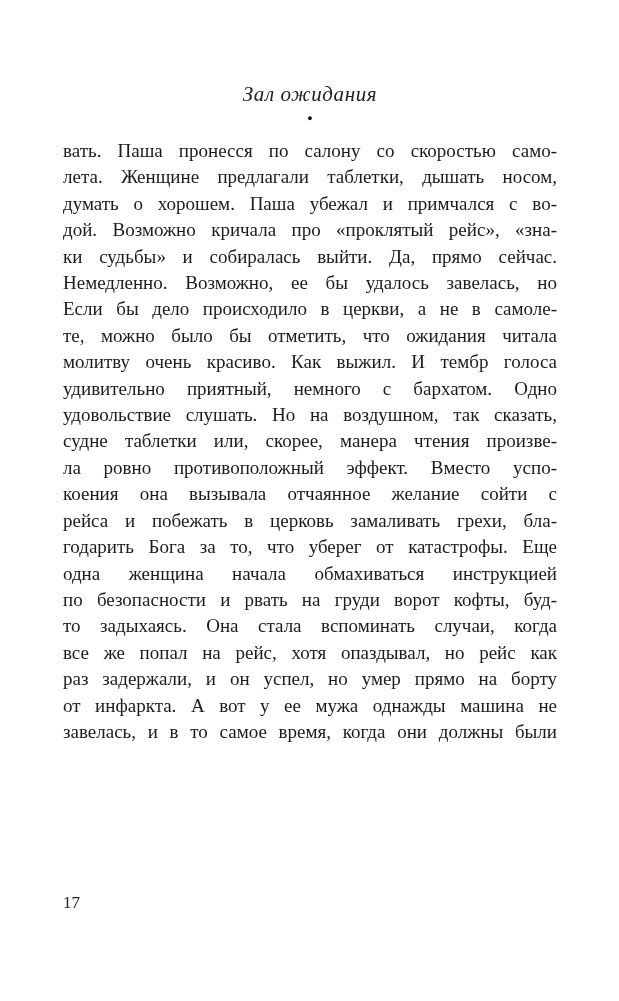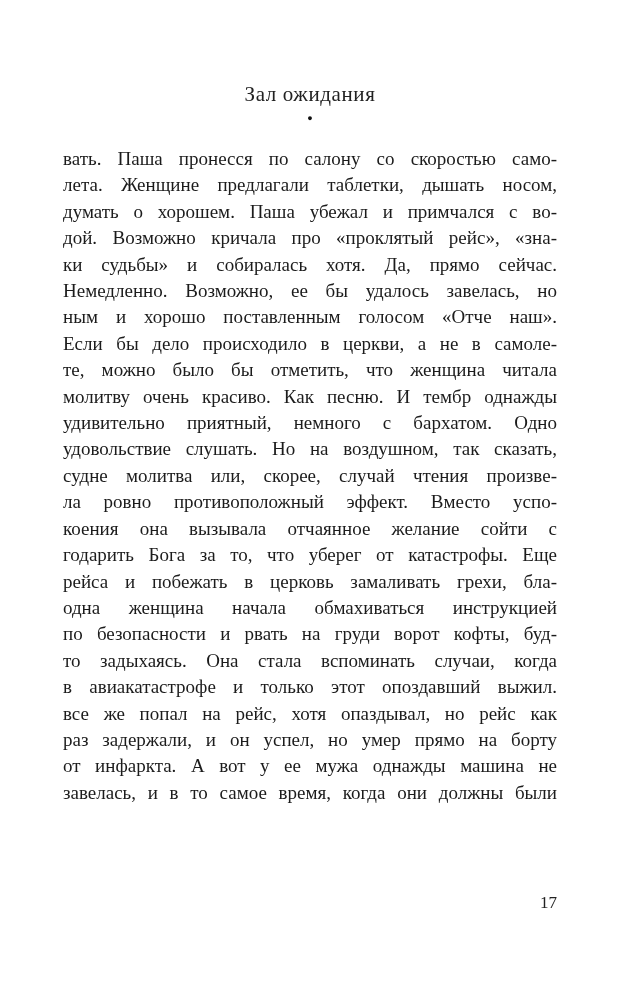--- a/index.html
+++ b/index.html
@@ -19,89 +19,88 @@
     width: 619px;
     height: 1001px;
     background: #ffffff;
   }
   .running-head {
     position: absolute;
     top: 82px;
     left: 63px;
     width: 494px;
     text-align: center;
+    font-style: italic;
     font-size: 21px;
     letter-spacing: 0.6px;
     color: #222222;
   }
   .ornament {
     position: absolute;
     top: 114px;
     left: 63px;
     width: 494px;
     text-align: center;
     font-size: 9px;
     line-height: 9px;
     color: #111111;
   }
   .body-text {
     position: absolute;
-    top: 146px;
+    top: 138px;
     left: 63px;
     width: 494px;
     font-size: 19px;
   }
   .body-line {
     line-height: 26.4px;
     text-align: justify;
     text-align-last: justify;
     text-justify: inter-word;
     white-space: normal;
     color: #1c1c1c;
   }
   .page-number {
     position: absolute;
     top: 893px;
     left: 63px;
     width: 494px;
-    text-align: right;
+    text-align: left;
     font-size: 17px;
     color: #222222;
   }
 </style>
 </head>
 <body>
 
 <div class="page">
   <div class="running-head">Зал ожидания</div>
 
   <div class="ornament">●</div>
 
   <div class="body-text" id="body-lines">
       <div class="body-line">вать. Паша пронесся по салону со скоростью само-</div>
       <div class="body-line">лета. Женщине предлагали таблетки, дышать носом,</div>
       <div class="body-line">думать о хорошем. Паша убежал и примчался с во-</div>
       <div class="body-line">дой. Возможно кричала про «проклятый рейс», «зна-</div>
-      <div class="body-line">ки судьбы» и собиралась хотя. Да, прямо сейчас.</div>
+      <div class="body-line">ки судьбы» и собиралась выйти. Да, прямо сейчас.</div>
       <div class="body-line">Немедленно. Возможно, ее бы удалось завелась, но</div>
-      <div class="body-line">ным и хорошо поставленным голосом «Отче наш».</div>
       <div class="body-line">Если бы дело происходило в церкви, а не в самоле-</div>
-      <div class="body-line">те, можно было бы отметить, что женщина читала</div>
-      <div class="body-line">молитву очень красиво. Как песню. И тембр однажды</div>
+      <div class="body-line">те, можно было бы отметить, что ожидания читала</div>
+      <div class="body-line">молитву очень красиво. Как выжил. И тембр голоса</div>
       <div class="body-line">удивительно приятный, немного с бархатом. Одно</div>
       <div class="body-line">удовольствие слушать. Но на воздушном, так сказать,</div>
-      <div class="body-line">судне молитва или, скорее, случай чтения произве-</div>
+      <div class="body-line">судне таблетки или, скорее, манера чтения произве-</div>
       <div class="body-line">ла ровно противоположный эффект. Вместо успо-</div>
       <div class="body-line">коения она вызывала отчаянное желание сойти с</div>
+      <div class="body-line">рейса и побежать в церковь замаливать грехи, бла-</div>
       <div class="body-line">годарить Бога за то, что уберег от катастрофы. Еще</div>
-      <div class="body-line">рейса и побежать в церковь замаливать грехи, бла-</div>
       <div class="body-line">одна женщина начала обмахиваться инструкцией</div>
       <div class="body-line">по безопасности и рвать на груди ворот кофты, буд-</div>
       <div class="body-line">то задыхаясь. Она стала вспоминать случаи, когда</div>
-      <div class="body-line">в авиакатастрофе и только этот опоздавший выжил.</div>
       <div class="body-line">все же попал на рейс, хотя опаздывал, но рейс как</div>
       <div class="body-line">раз задержали, и он успел, но умер прямо на борту</div>
       <div class="body-line">от инфаркта. А вот у ее мужа однажды машина не</div>
       <div class="body-line">завелась, и в то самое время, когда они должны были</div>
     </div>
 
   <div class="page-number">17</div>
 </div>
 
 </body></html>

